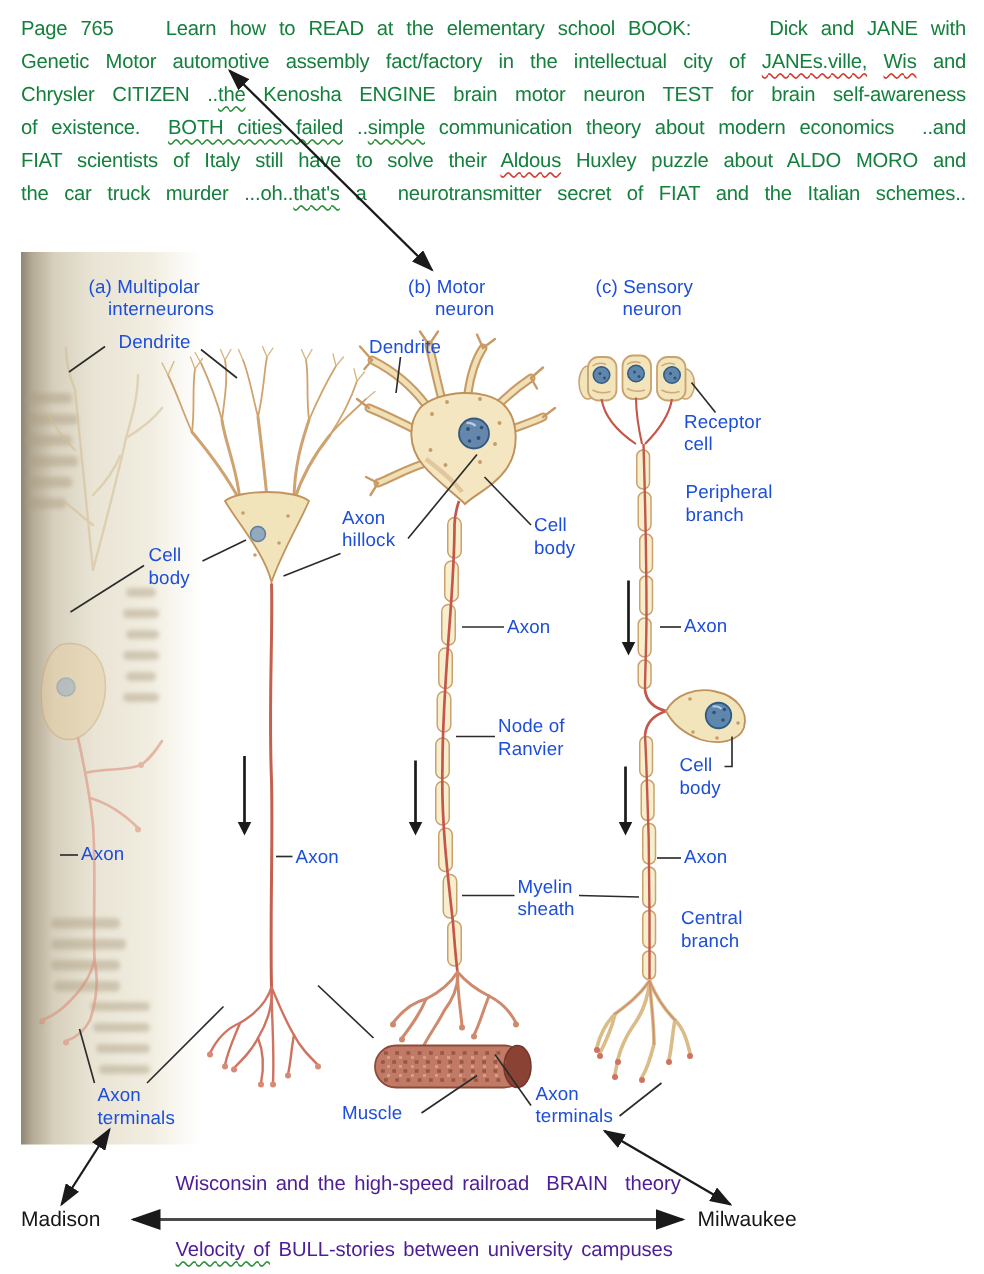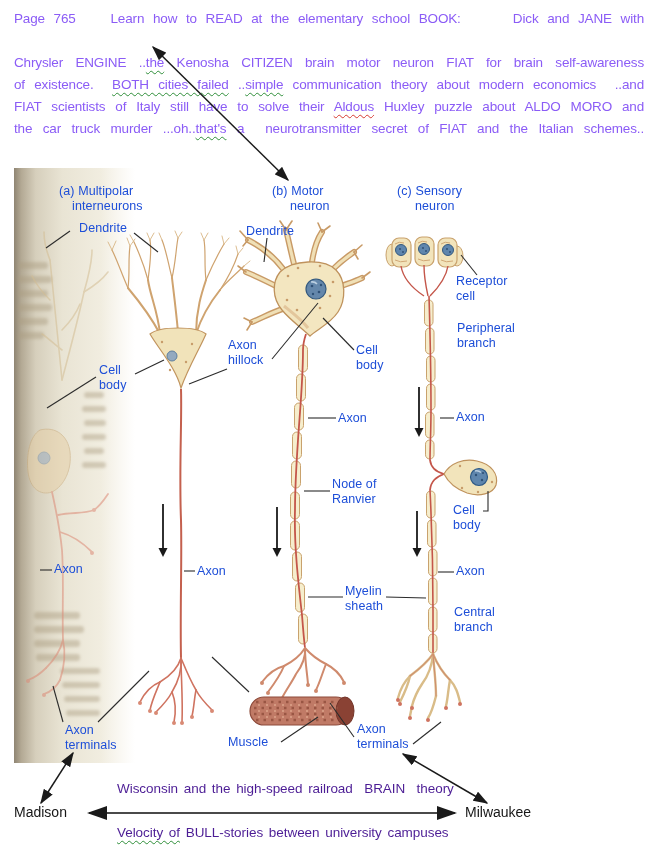--- a/index.html
+++ b/index.html
@@ -1,41 +1,42 @@
 <!DOCTYPE html>
 <html><head>
 <meta charset="utf-8">
 <style>
   html,body{margin:0;padding:0;background:#fff;}
   #page{position:relative;width:656px;height:849px;background:#ffffff;overflow:hidden;
         font-family:"Liberation Sans","DejaVu Sans",sans-serif;}
   
   .ann-line{position:absolute;left:14px;width:630px;height:22px;
-    font-size:13.5px;line-height:22px;letter-spacing:-0.15px;color:#8b5cf6;font-weight:500;
+    font-size:13.5px;line-height:22px;letter-spacing:-0.15px;color:#15803d;font-weight:500;
     text-align:justify;text-align-last:justify;white-space:normal;}
   .wavy-red{text-decoration-line:underline;text-decoration-style:wavy;
     text-decoration-color:#d63a2f;text-decoration-thickness:1px;text-underline-offset:3px;}
   .wavy-green{text-decoration-line:underline;text-decoration-style:wavy;
     text-decoration-color:#2f8f3a;text-decoration-thickness:1px;text-underline-offset:3px;text-align:right;}
   
   .fig-label{position:absolute;font-size:12.5px;line-height:15px;color:#1d4ed8;
     white-space:pre-line;letter-spacing:.1px;}
   
   .footer-text{position:absolute;font-size:13.5px;color:#4c1d95;font-weight:500;
     letter-spacing:-0.05px;word-spacing:2px;white-space:nowrap;}
   .city{position:absolute;font-size:14px;color:#161616;font-weight:500;white-space:nowrap;text-align:right;}
   svg.art{position:absolute;left:0;top:0;pointer-events:none;}
 </style>
 </head>
 <body>
 
 <div id="page">
 
   <div class="ann-line" style="top:8px"><span>Page 765&nbsp;&nbsp;&nbsp; Learn how to READ at the elementary school BOOK:&nbsp;&nbsp;&nbsp;&nbsp;&nbsp; Dick and JANE with</span></div>
-  <div class="ann-line" style="top:52px"><span>Chrysler ENGINE ..</span><span class="wavy-green">the</span><span> Kenosha CITIZEN brain motor neuron FIAT for brain self-awareness</span></div>
+  <div class="ann-line" style="top:30px"><span>Genetic Motor automotive assembly fact/factory in the intellectual city of </span><span class="wavy-red">JANEs.ville,</span><span> </span><span class="wavy-red">Wis</span><span> and</span></div>
+  <div class="ann-line" style="top:52px"><span>Chrysler CITIZEN ..</span><span class="wavy-green">the</span><span> Kenosha ENGINE brain motor neuron TEST for brain self-awareness</span></div>
   <div class="ann-line" style="top:96px"><span>FIAT scientists of Italy still have to solve their </span><span class="wavy-red">Aldous</span><span> Huxley puzzle about ALDO MORO and</span></div>
   <div class="ann-line" style="top:74px"><span>of existence.&nbsp; </span><span class="wavy-green">BOTH cities failed</span><span> ..</span><span class="wavy-green">simple</span><span> communication theory about modern economics&nbsp; ..and</span></div>
   <div class="ann-line" style="top:118px"><span>the car truck murder ...oh..</span><span class="wavy-green">that's</span><span> a&nbsp; neurotransmitter secret of FIAT and the Italian schemes..</span></div>
 
   <svg class="art" width="656" height="849" viewBox="0 0 656 849">
     <defs>
       <linearGradient id="stripGrad" x1="0" y1="0" x2="1" y2="0">
         <stop offset="0" stop-color="#8f8573"></stop>
         <stop offset="0.06" stop-color="#b3a994"></stop>
         <stop offset="0.18" stop-color="#d6cfbc"></stop>

